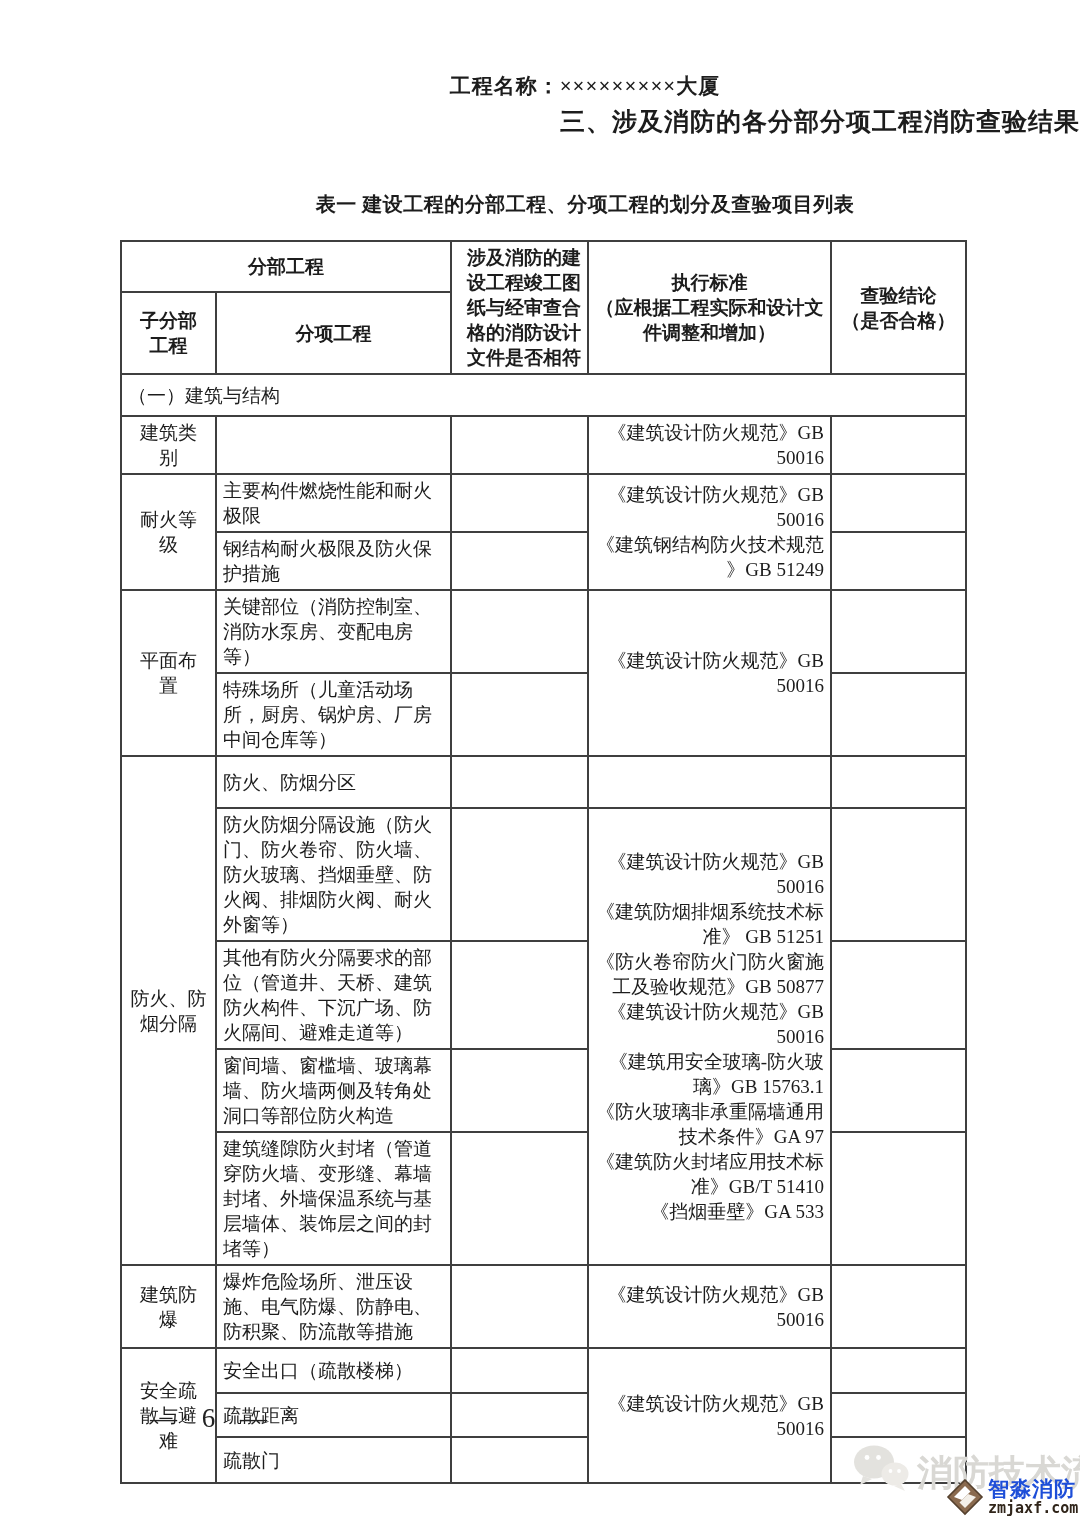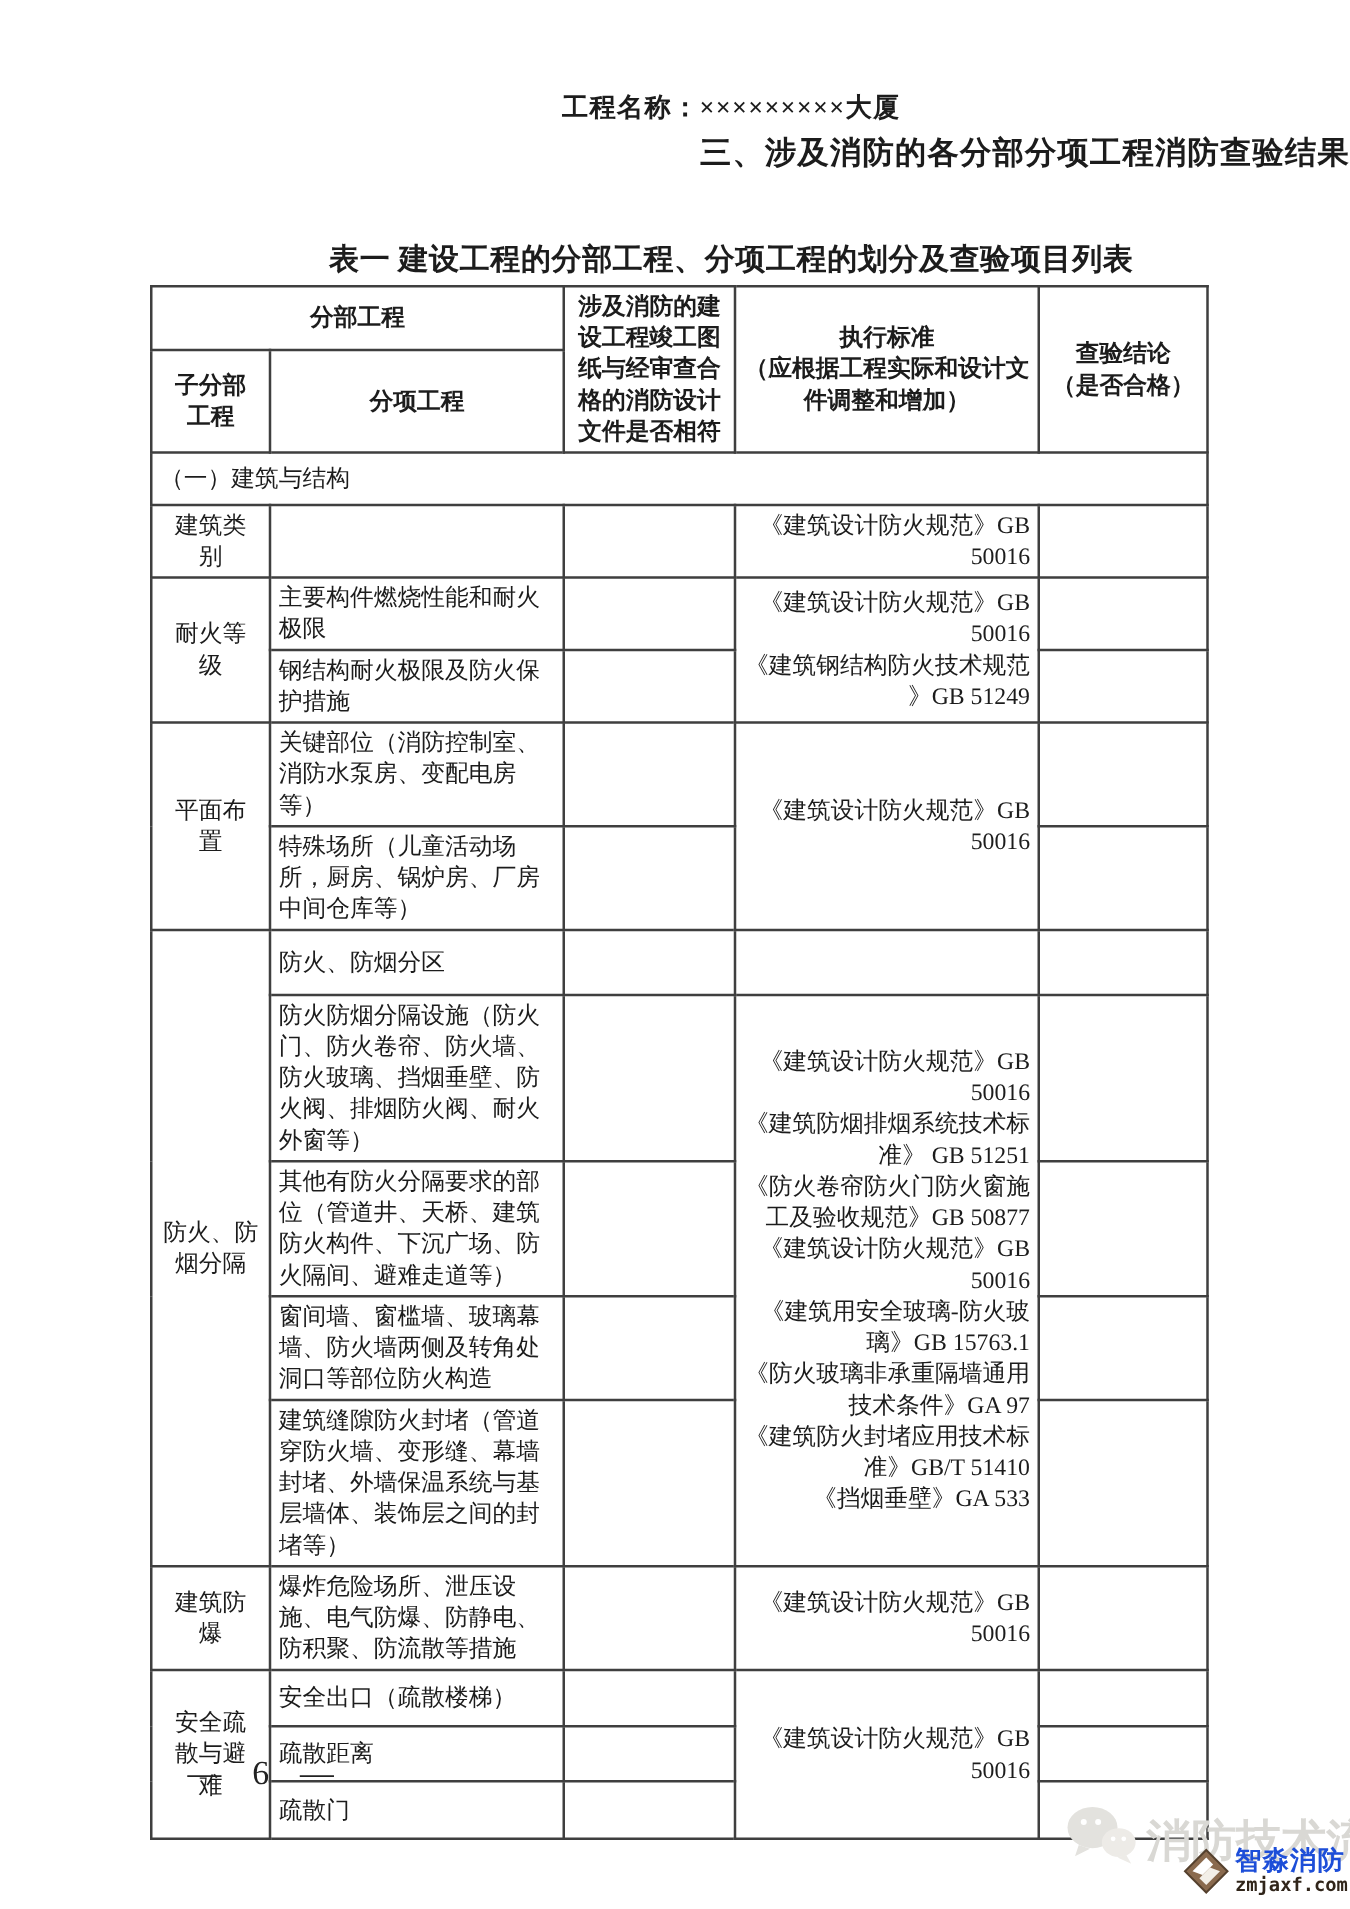--- a/index.html
+++ b/index.html
@@ -4,34 +4,34 @@
 <style>
   html,body{margin:0;padding:0;background:#ffffff;}
   .page{
     position:relative;width:1080px;height:1527px;background:#ffffff;
     font-family:"Liberation Serif","DejaVu Serif",serif;color:#1c1c1c;
     overflow:hidden;
   }
   .center-band{position:absolute;left:90px;width:990px;text-align:center;}
   .proj-line{top:72px;font-size:21px;font-weight:bold;letter-spacing:1px;}
   .main-title{top:105px;font-size:25px;font-weight:bold;letter-spacing:1px;text-align:right;}
-  .tbl-caption{top:191px;font-size:24px;font-weight:bold;letter-spacing:0.5px;}
+  .tbl-caption{top:191px;font-size:20px;font-weight:bold;letter-spacing:0.5px;}
 
   table.insp{
-    position:absolute;left:120px;top:228px;width:845px;
+    position:absolute;left:120px;top:240px;width:845px;
     border-collapse:collapse;table-layout:fixed;
   }
   table.insp td{
     border:2px solid #3f3f3f;
     font-size:19px;line-height:25px;
     padding:3px 6px;vertical-align:middle;
     word-break:break-all;
   }
   td.hd{font-weight:bold;text-align:center;}
-  td.hd-match{font-weight:bold;text-align:center;padding:2px 8px;font-family:Liberation Serif, serif;}
+  td.hd-match{font-weight:bold;text-align:right;padding:2px 8px;font-family:Liberation Serif, serif;}
   td.c1{ text-align:center;white-space:pre-line;padding:3px 4px;}
   td.c2{ text-align:left;padding:3px 5px 3px 8px;}
   td.std{text-align:right;white-space:pre-line;padding:4px 4px 4px 10px;}
   td.section{text-align:left;padding-left:14px;font-size:19px;}
   .hd-sub{white-space:pre-line;}
 
   .page-num{
     position:absolute;left:150px;top:1403px;
     font-size:27px;letter-spacing:9px;color:#222;
   }

